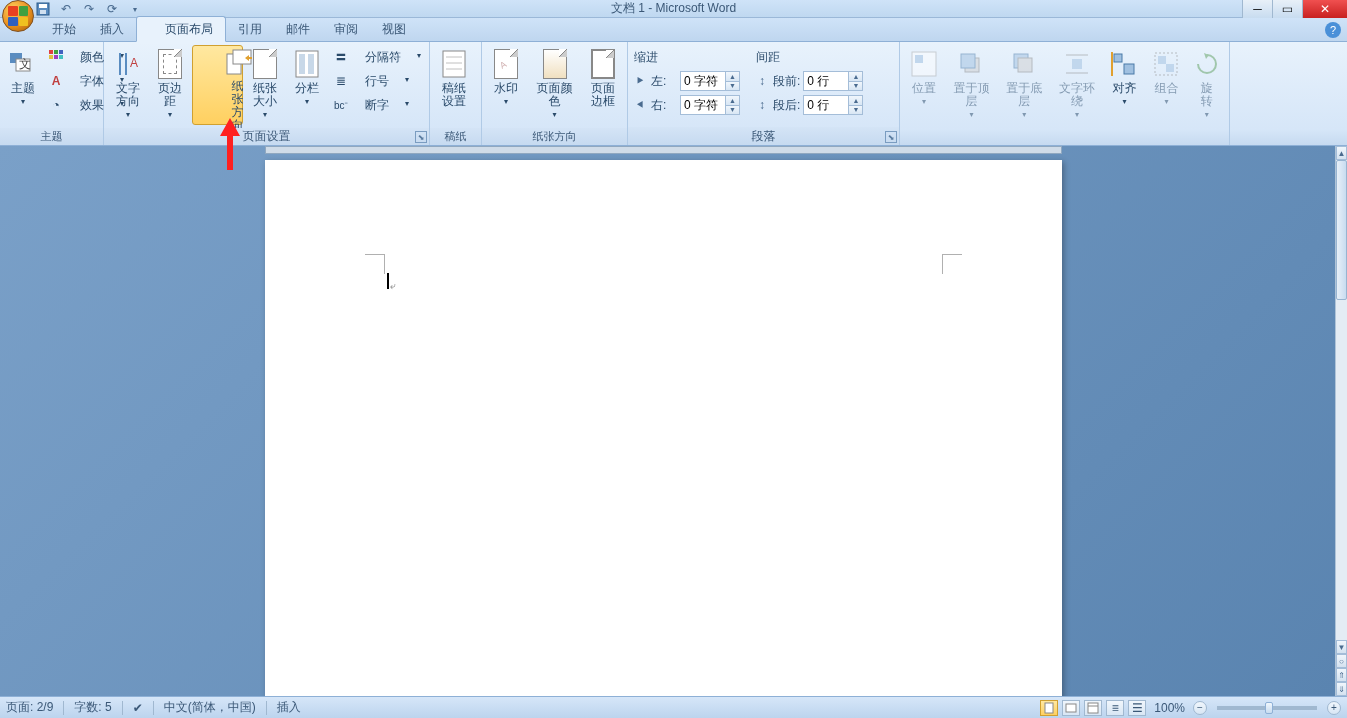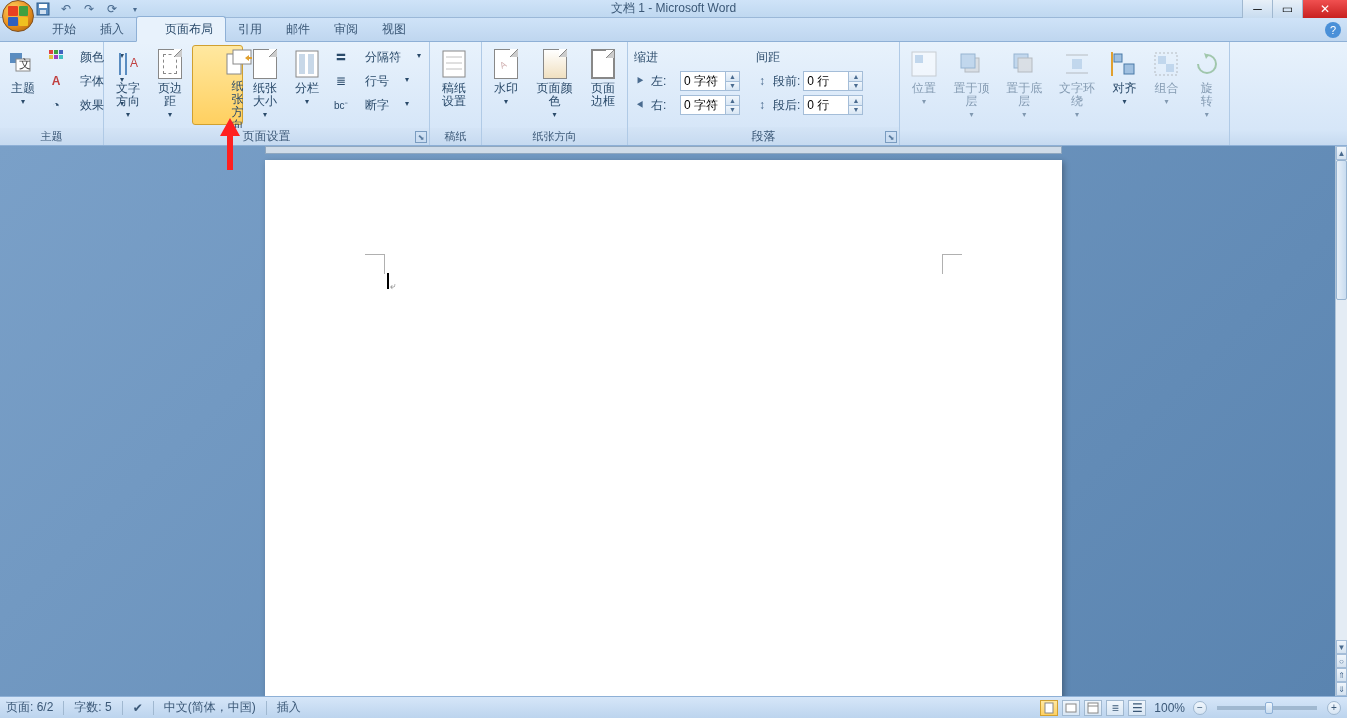--- a/index.html
+++ b/index.html
@@ -459,21 +459,21 @@
   <div class="vs-track">
     <div class="vs-thumb"></div>
   </div>
   <div class="vs-btn">▼</div>
   <div class="vs-btn">○</div>
   <div class="vs-btn">⇑</div>
   <div class="vs-btn">⇓</div>
 </div>
 
 <div class="statusbar">
-  <span>页面: 6/2</span>
+  <span>页面: 2/9</span>
   <span class="sb-sep"></span>
   <span>字数: 5</span>
   <span class="sb-sep"></span>
   <span>✔</span>
   <span class="sb-sep"></span>
   <span>中文(简体，中国)</span>
   <span class="sb-sep"></span>
   <span>插入</span>
 
   <div class="sb-right">

